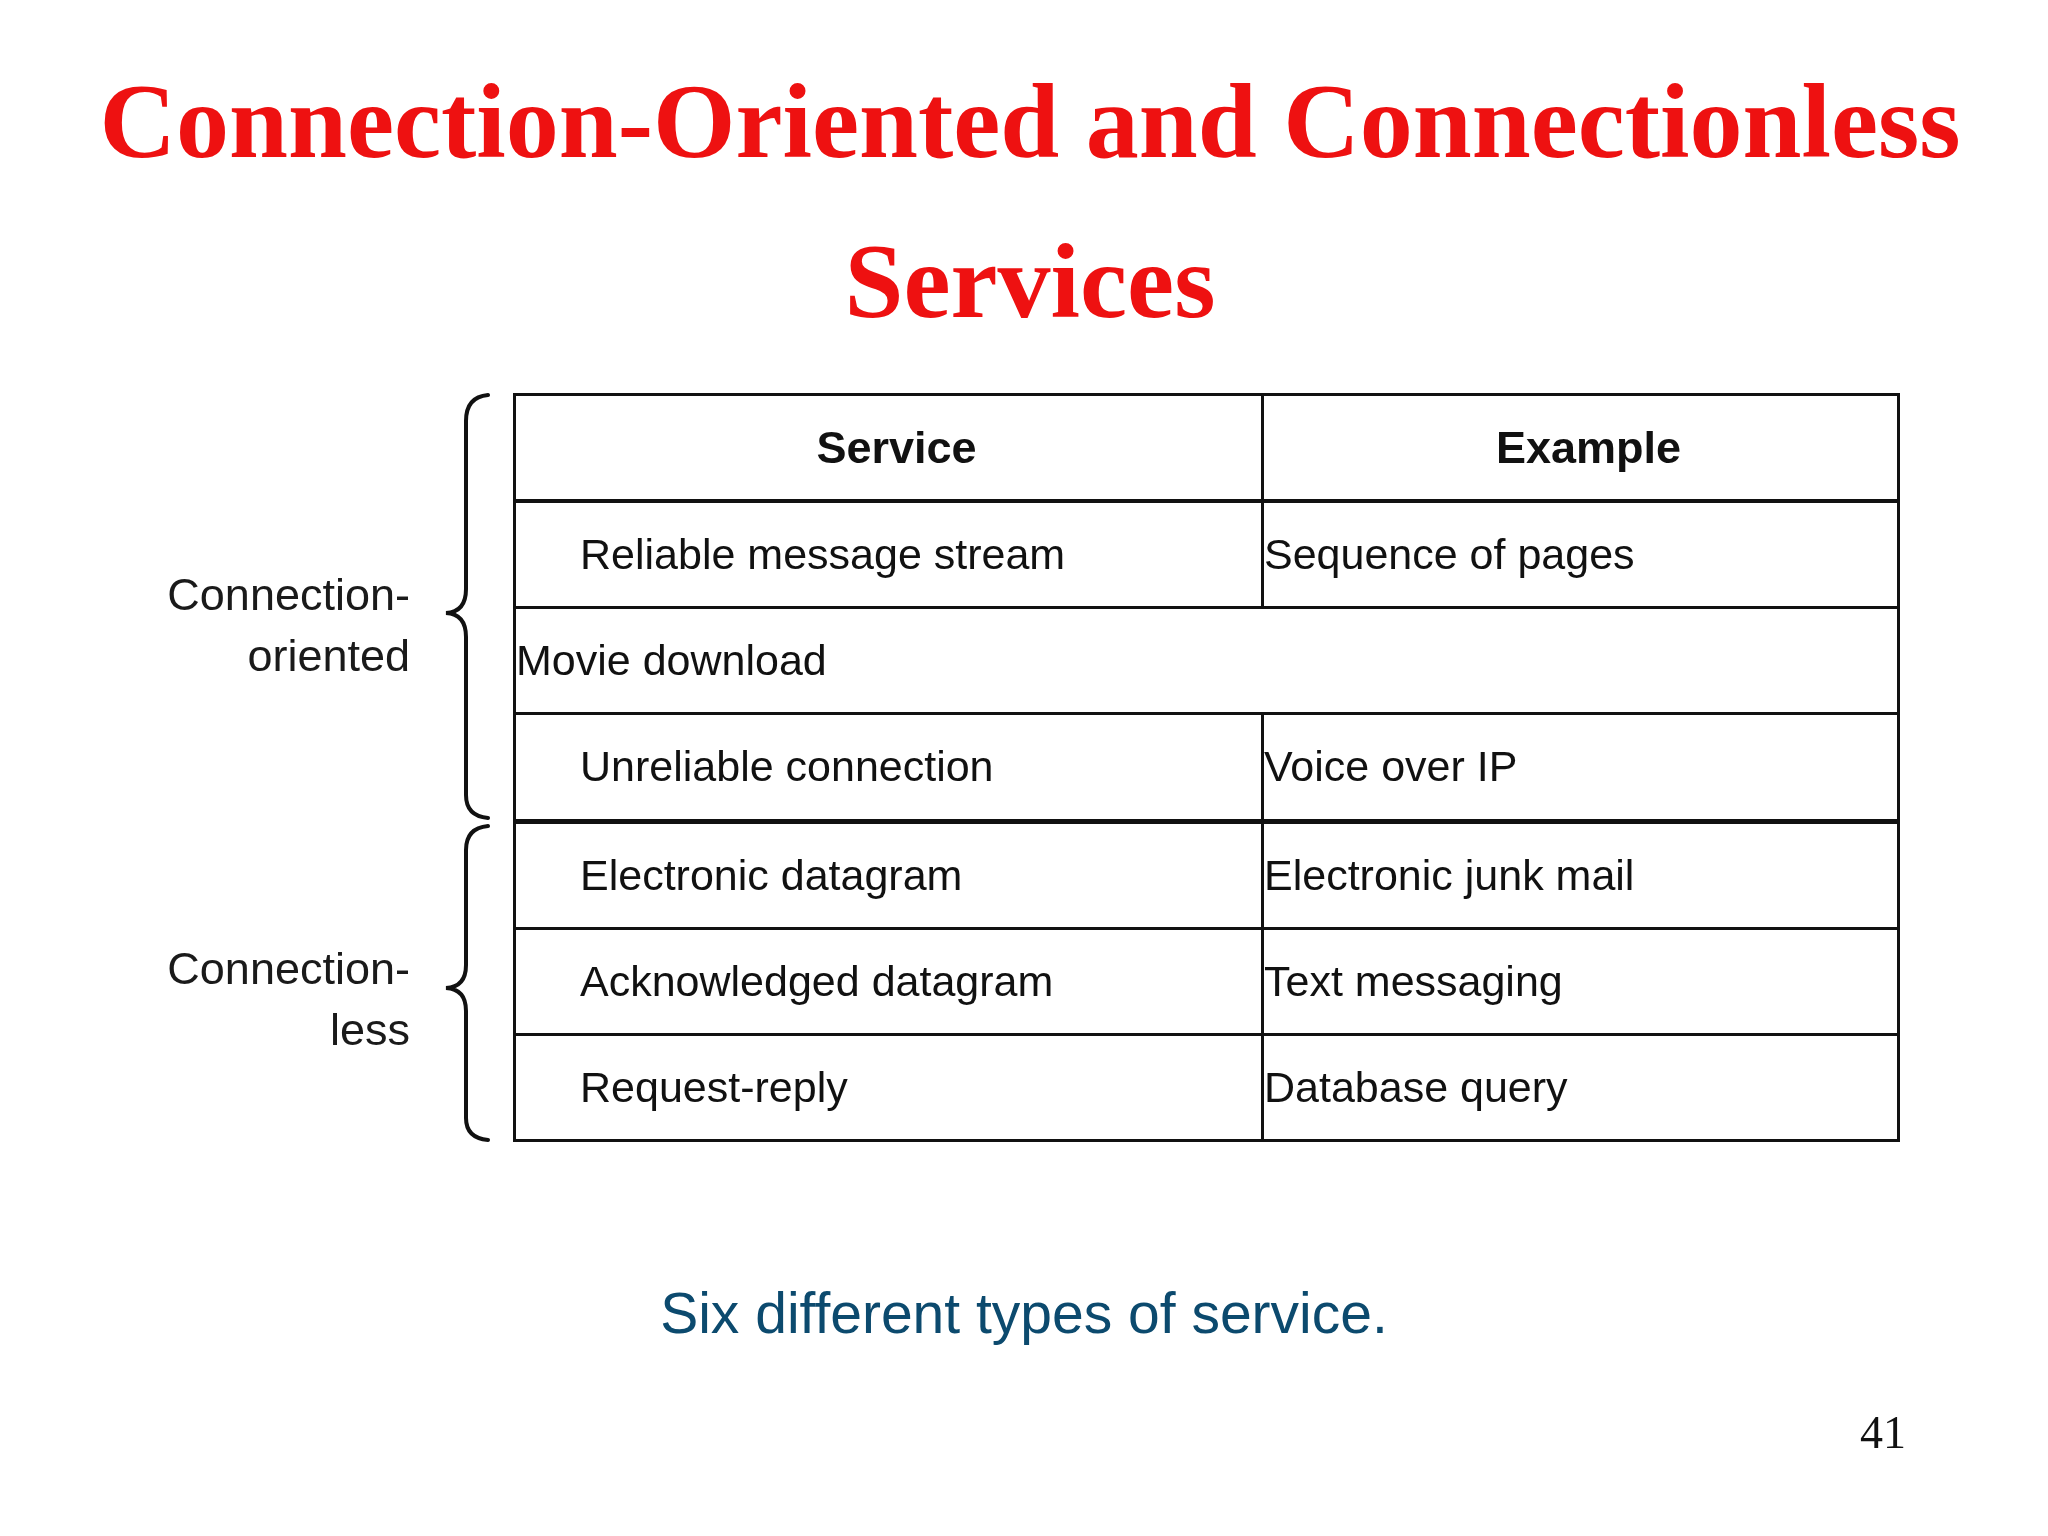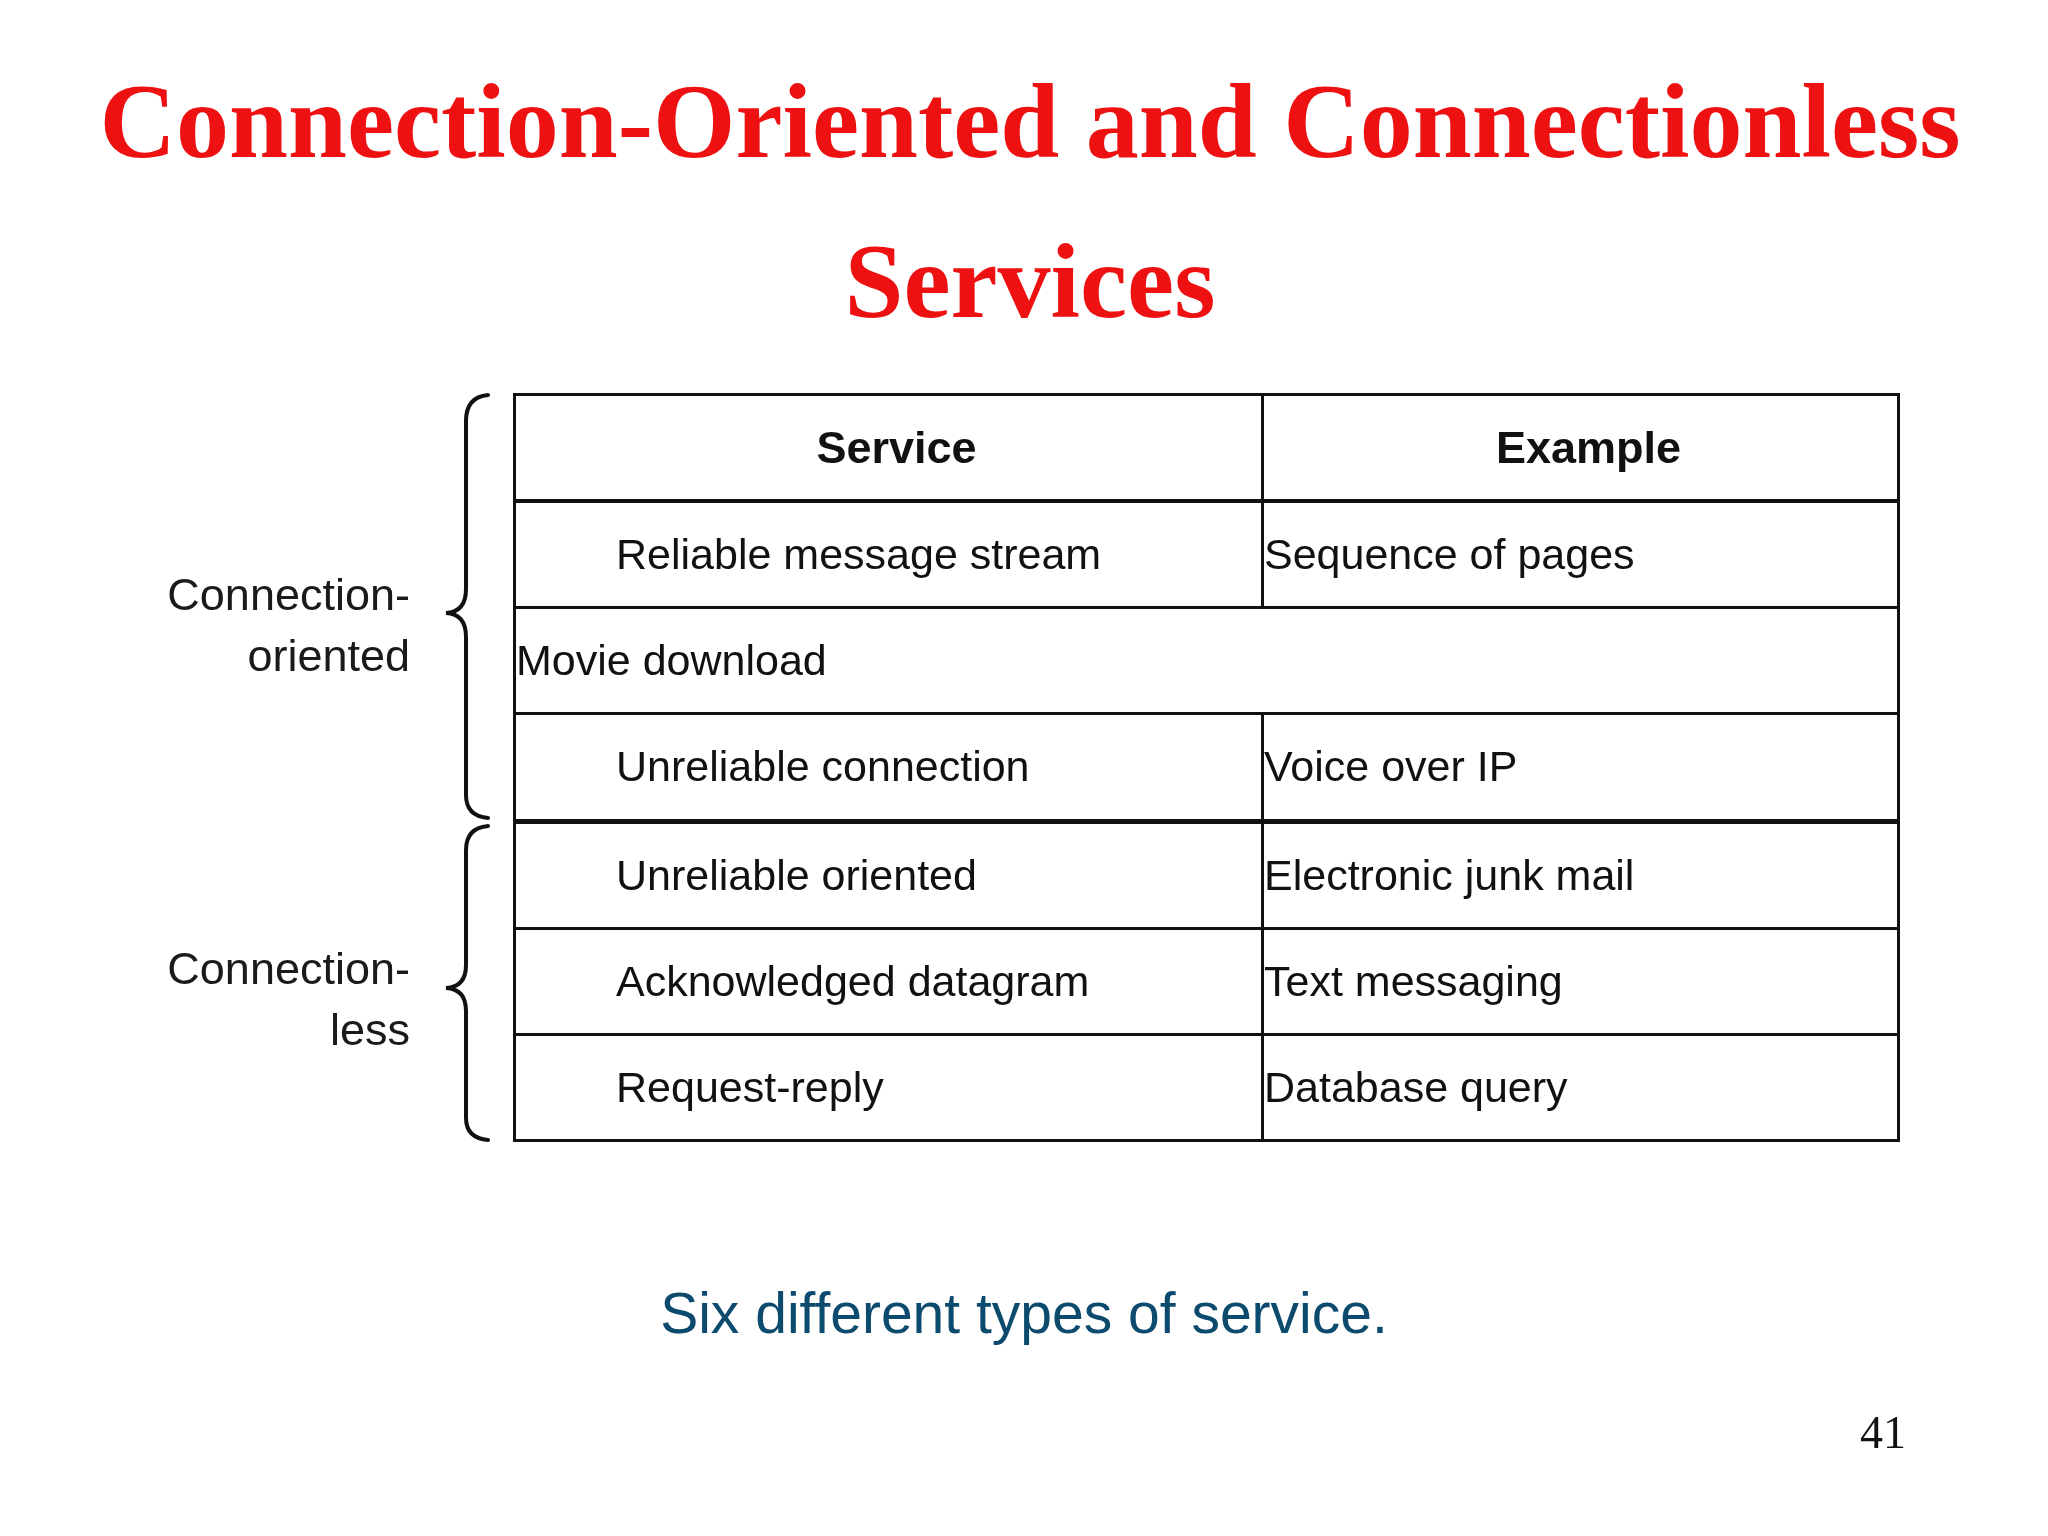--- a/index.html
+++ b/index.html
@@ -36,21 +36,21 @@
   .t-row{flex:1;display:flex;border-top:3px solid #111;}
   .t-row.header{border-top:none;}
   .t-row.after-header{border-top-width:4px;}
   .t-row.group-break{border-top-width:5px;}
   .t-cell{
     display:flex;align-items:center;
     font-size:43px;
     box-sizing:border-box;
     overflow:hidden;
   }
-  .t-cell.col-service{width:748px;border-right:3px solid #111;padding-left:100px;}
+  .t-cell.col-service{width:748px;border-right:3px solid #111;padding-left:64px;}
   .t-cell.col-example{flex:1;}
   .t-row.header .t-cell{
     justify-content:center;
     padding-left:16px;
     font-weight:bold;
     font-size:45px;
   }
   
   .group-label{
     position:absolute;
@@ -123,21 +123,21 @@
     <div class="t-row">
       <div class="t-cell col-example">Movie download</div>
     </div>
 
     <div class="t-row">
       <div class="t-cell col-service">Unreliable connection</div>
       <div class="t-cell col-example">Voice over IP</div>
     </div>
 
     <div class="t-row group-break">
-      <div class="t-cell col-service">Unreliable oriented</div>
+      <div class="t-cell col-service">Electronic datagram</div>
       <div class="t-cell col-example">Electronic junk mail</div>
     </div>
 
     <div class="t-row">
       <div class="t-cell col-service">Acknowledged datagram</div>
       <div class="t-cell col-example">Text messaging</div>
     </div>
 
     <div class="t-row">
       <div class="t-cell col-service">Request-reply</div>

